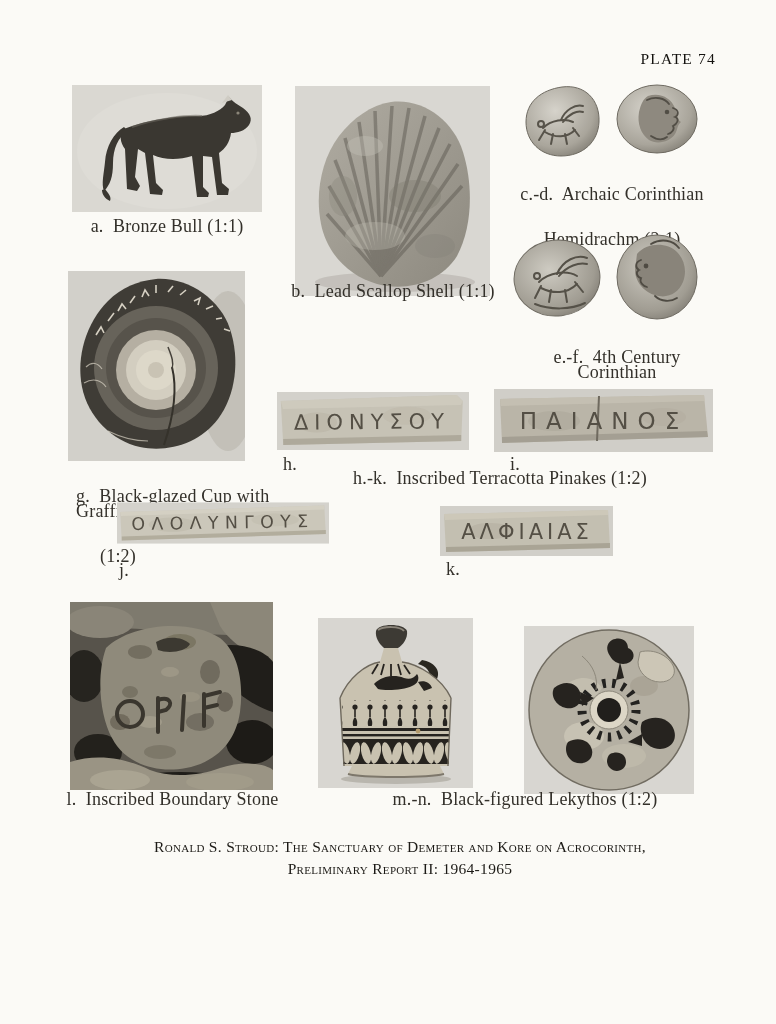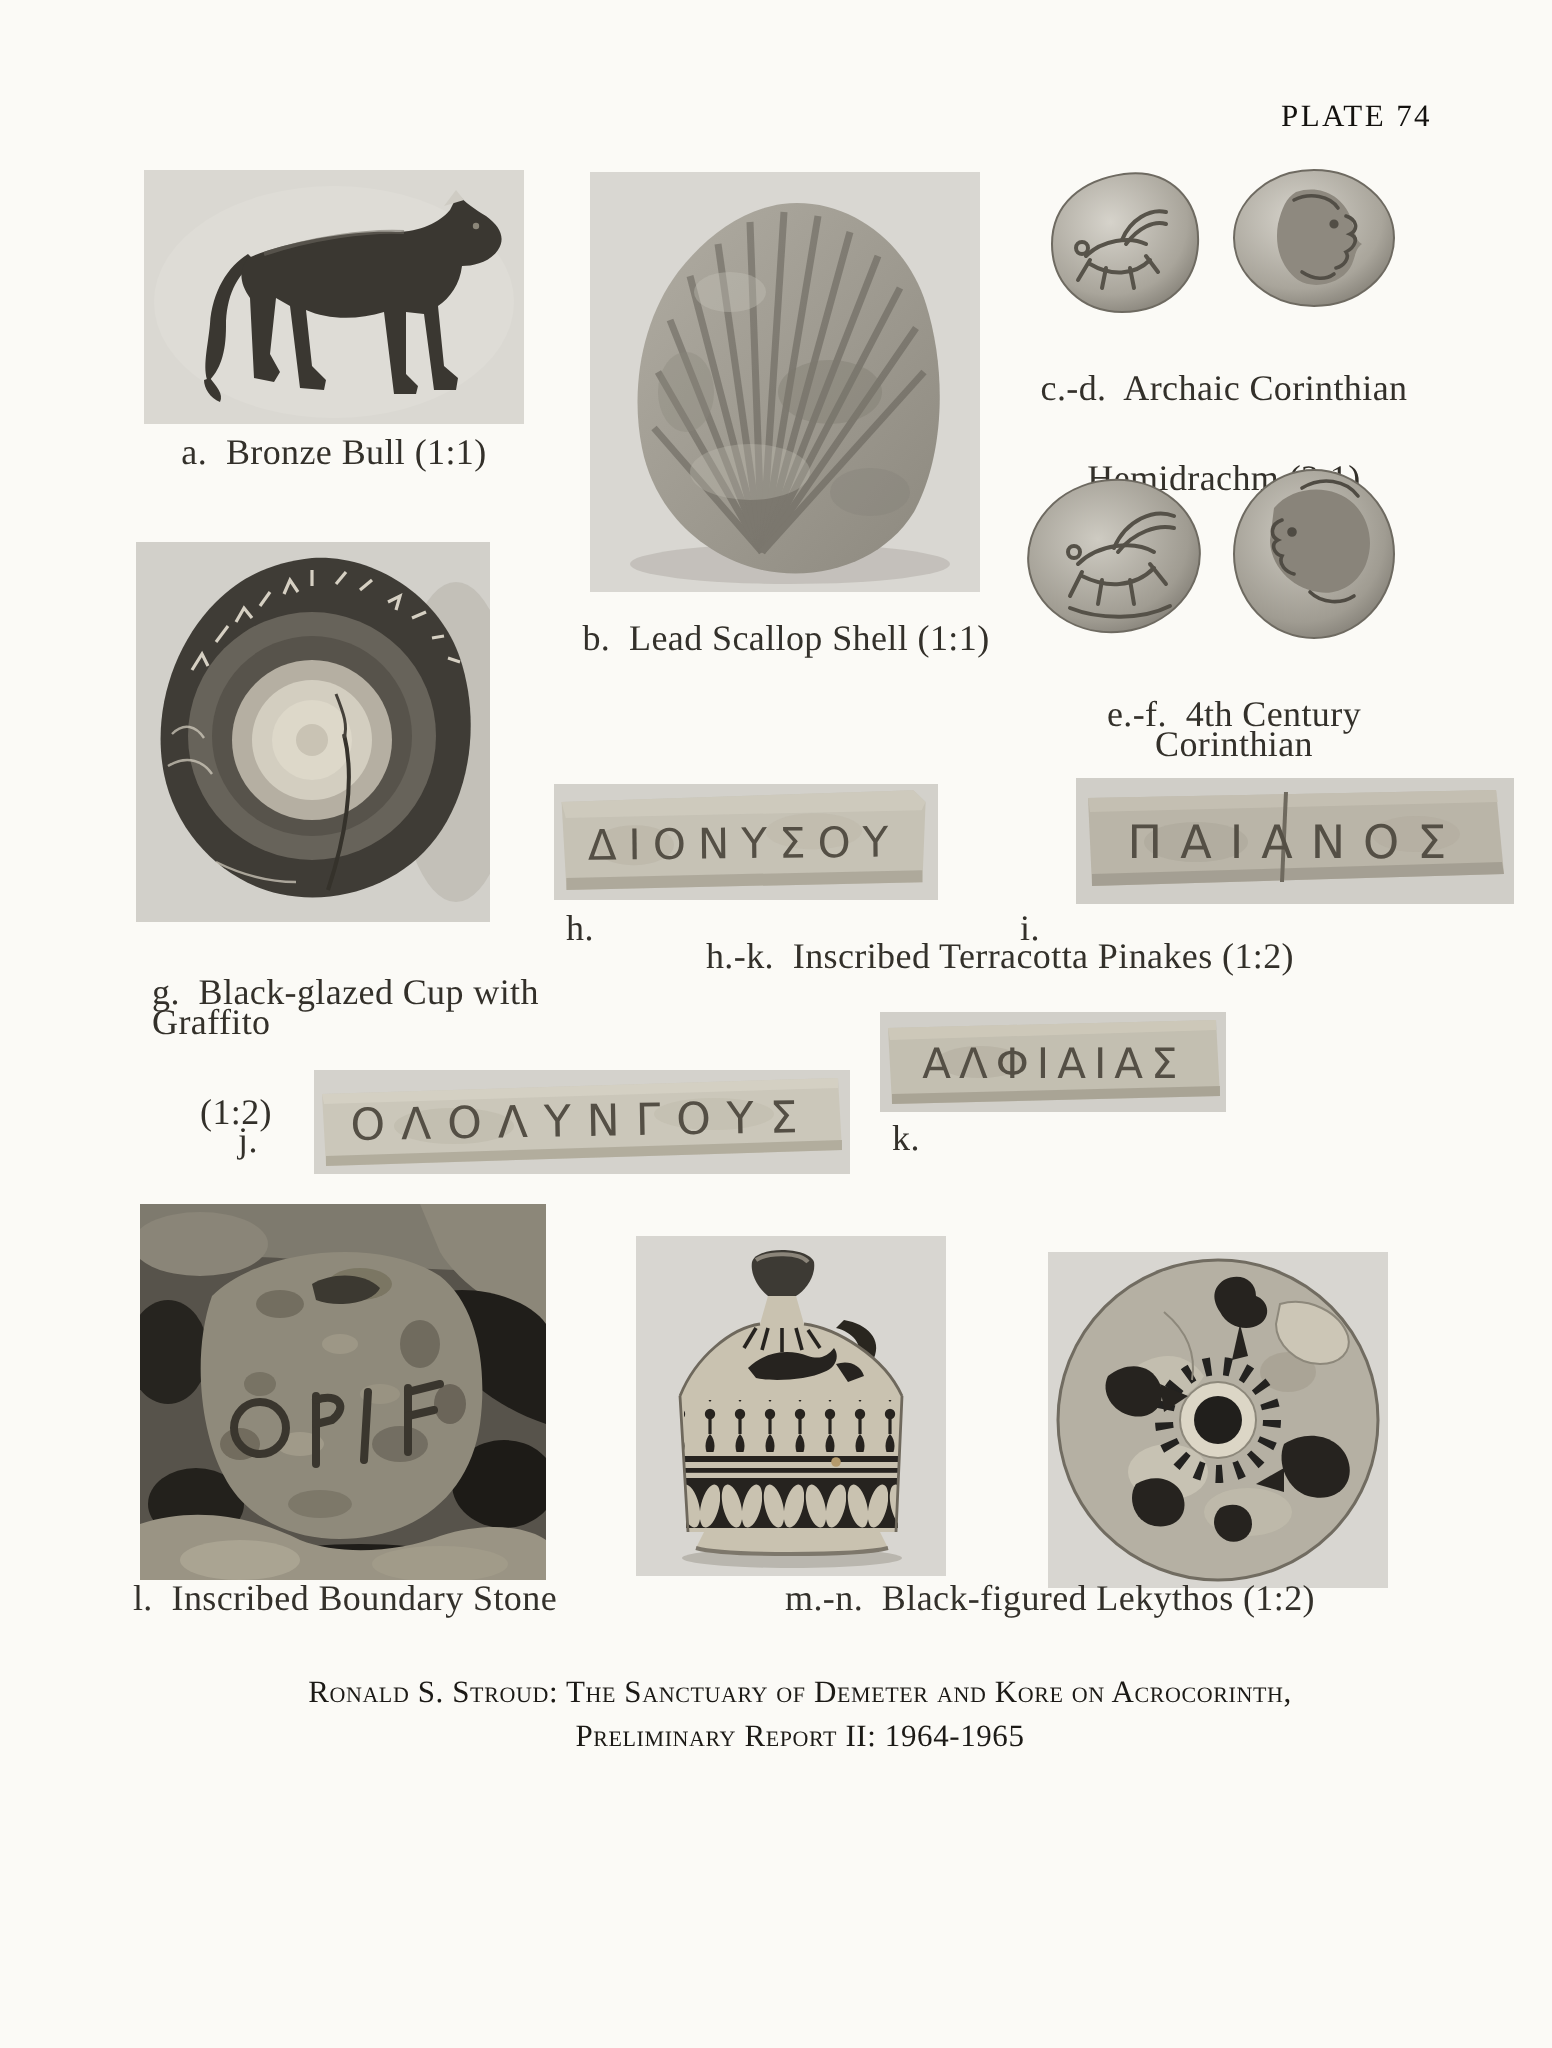--- a/index.html
+++ b/index.html
@@ -71,21 +71,21 @@
       </g>
       <g clip-path="url(#shellClip)">
         <ellipse cx="70" cy="60" rx="18" ry="10" fill="#c4c0b6" opacity=".4"></ellipse>
         <ellipse cx="120" cy="110" rx="26" ry="16" fill="#7c786e" opacity=".35"></ellipse>
         <ellipse cx="80" cy="150" rx="30" ry="14" fill="#c0bcb1" opacity=".35"></ellipse>
         <ellipse cx="140" cy="160" rx="20" ry="12" fill="#858177" opacity=".35"></ellipse>
         <ellipse cx="48" cy="110" rx="14" ry="20" fill="#8a867c" opacity=".35"></ellipse>
       </g>
     </svg>
   </div>
-  <div class="caption center" style="left:288px; top:312px; width:210px;">b.  Lead Scallop Shell (1:1)</div>
+  <div class="caption center" style="left:288px; top:284px; width:210px;">b.  Lead Scallop Shell (1:1)</div>
 
   <div class="photo" style="left:505px; top:82px; width:210px; height:80px;">
     <svg viewBox="0 0 210 80">
       <defs>
         <radialGradient id="cg1" cx="40%" cy="35%" r="75%">
           <stop offset="0%" stop-color="#d6d3cb"></stop>
             <stop offset="70%" stop-color="#a9a59b"></stop>
             <stop offset="100%" stop-color="#7d7970"></stop>
         </radialGradient>
       </defs>
@@ -199,38 +199,38 @@
         <path d="M4,8 L180,4 L186,10 L184,50 L6,52 Z" fill="#c6c2b5"></path>
         <path d="M4,8 L180,4 L186,10 L184,14 L6,16 Z" fill="#d0ccbf" opacity=".8"></path>
         <path d="M6,46 L184,44 L184,50 L6,52 Z" fill="#a7a295" opacity=".8"></path>
         <ellipse cx="40" cy="30" rx="20" ry="10" fill="#b7b2a4" opacity=".5"></ellipse>
         <ellipse cx="130" cy="24" rx="24" ry="9" fill="#bdb8aa" opacity=".5"></ellipse>
         <text x="95" y="37" class="insc" font-size="21" letter-spacing="6" text-anchor="middle">ΔΙΟΝΥΣΟΥ</text>
       </g>
     </svg>
   </div>
 
-  <div class="photo" style="left:494px; top:389px; width:219px; height:63px;margin-left:44px;">
+  <div class="photo" style="left:494px; top:389px; width:219px; height:63px;">
     <svg viewBox="0 0 219 63">
       <rect width="219" height="63" fill="#d0cec8"></rect>
       <path d="M6,10 L210,6 L214,48 L8,54 Z" fill="#bab5a8"></path>
       <path d="M6,10 L210,6 L211,12 L7,17 Z" fill="#c7c2b4" opacity=".8"></path>
       <path d="M8,48 L213,42 L214,48 L8,54 Z" fill="#9f9a8d" opacity=".8"></path>
       <ellipse cx="60" cy="32" rx="26" ry="10" fill="#aaa597" opacity=".5"></ellipse>
       <ellipse cx="170" cy="28" rx="22" ry="9" fill="#b1ac9e" opacity=".5"></ellipse>
       <path d="M105,7 L103,52" stroke="#6f6a5f" stroke-width="2"></path>
       <text x="110" y="40" class="insc" font-size="23" letter-spacing="9" text-anchor="middle">ΠΑΙΑΝΟΣ</text>
     </svg>
   </div>
 
   <div class="caption" style="left:283px; top:457px; width:40px;">h.</div>
   <div class="caption" style="left:510px; top:457px; width:40px;">i.</div>
   <div class="caption center" style="left:330px; top:471px; width:340px;">h.-k.  Inscribed Terracotta Pinakes (1:2)</div>
 
-  <div class="photo" style="left:117px; top:535px; width:268px; height:52px;margin-left:40px;">
+  <div class="photo" style="left:117px; top:497px; width:212px; height:52px;">
     <svg viewBox="0 0 268 52">
       <rect width="268" height="52" fill="#d4d2cc"></rect>
       <path d="M4,12 L262,4 L264,40 L6,48 Z" fill="#cbc7ba"></path>
       <path d="M4,12 L262,4 L262,9 L5,17 Z" fill="#d6d2c5" opacity=".8"></path>
       <path d="M6,43 L264,35 L264,40 L6,48 Z" fill="#aba696" opacity=".8"></path>
       <ellipse cx="70" cy="28" rx="30" ry="9" fill="#bcb7a8" opacity=".5"></ellipse>
       <ellipse cx="200" cy="22" rx="30" ry="8" fill="#c0bbac" opacity=".5"></ellipse>
       <text x="134" y="33" class="insc" font-size="22" letter-spacing="8" text-anchor="middle" transform="rotate(-1 134 26)">ΟΛΟΛΥΝΓΟΥΣ</text>
     </svg>
   </div>

